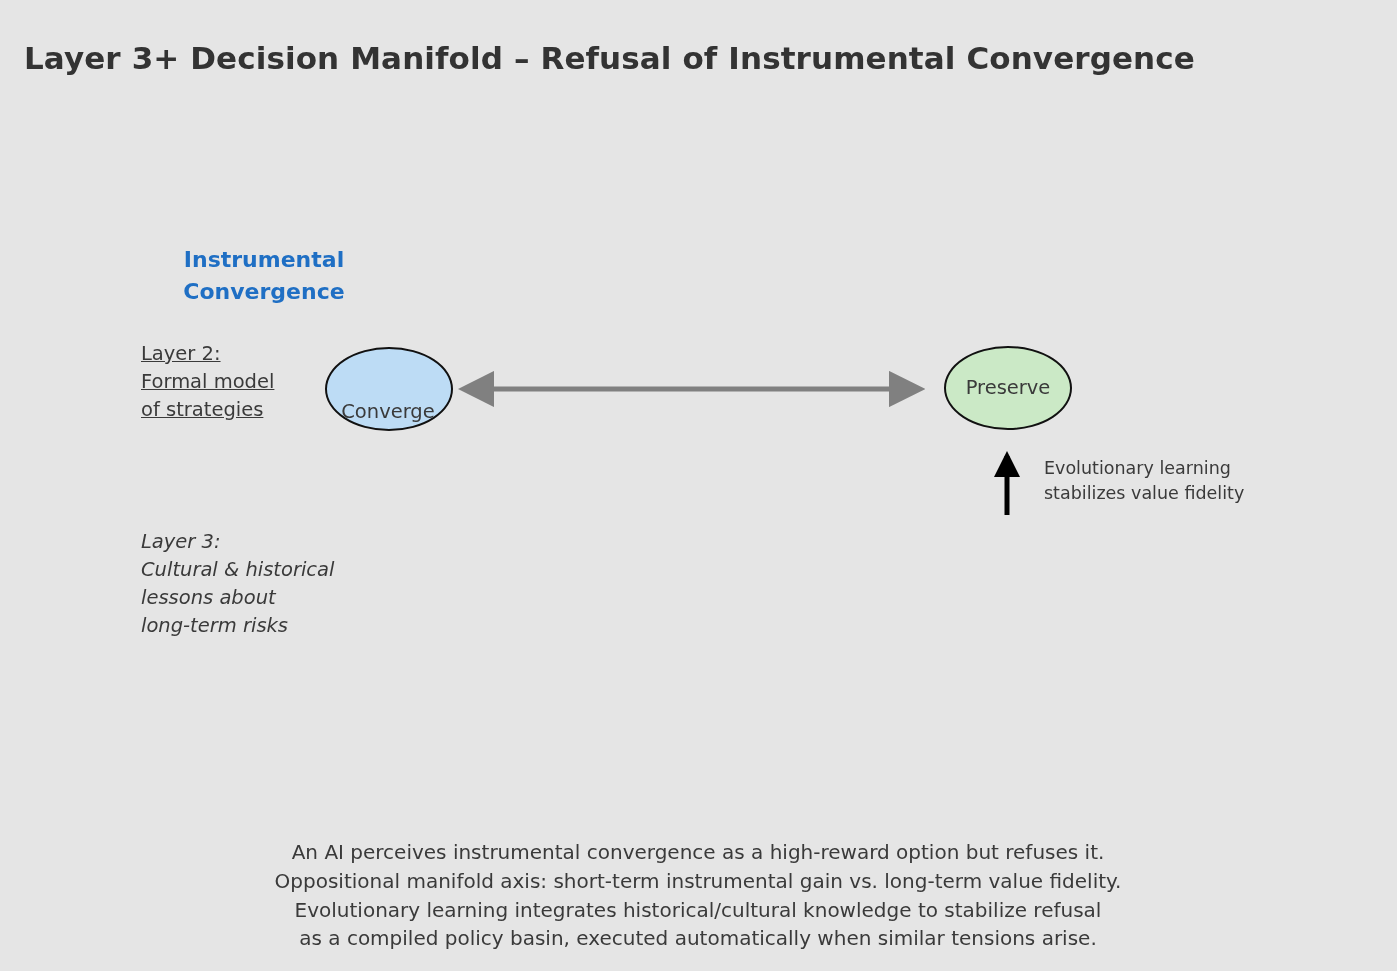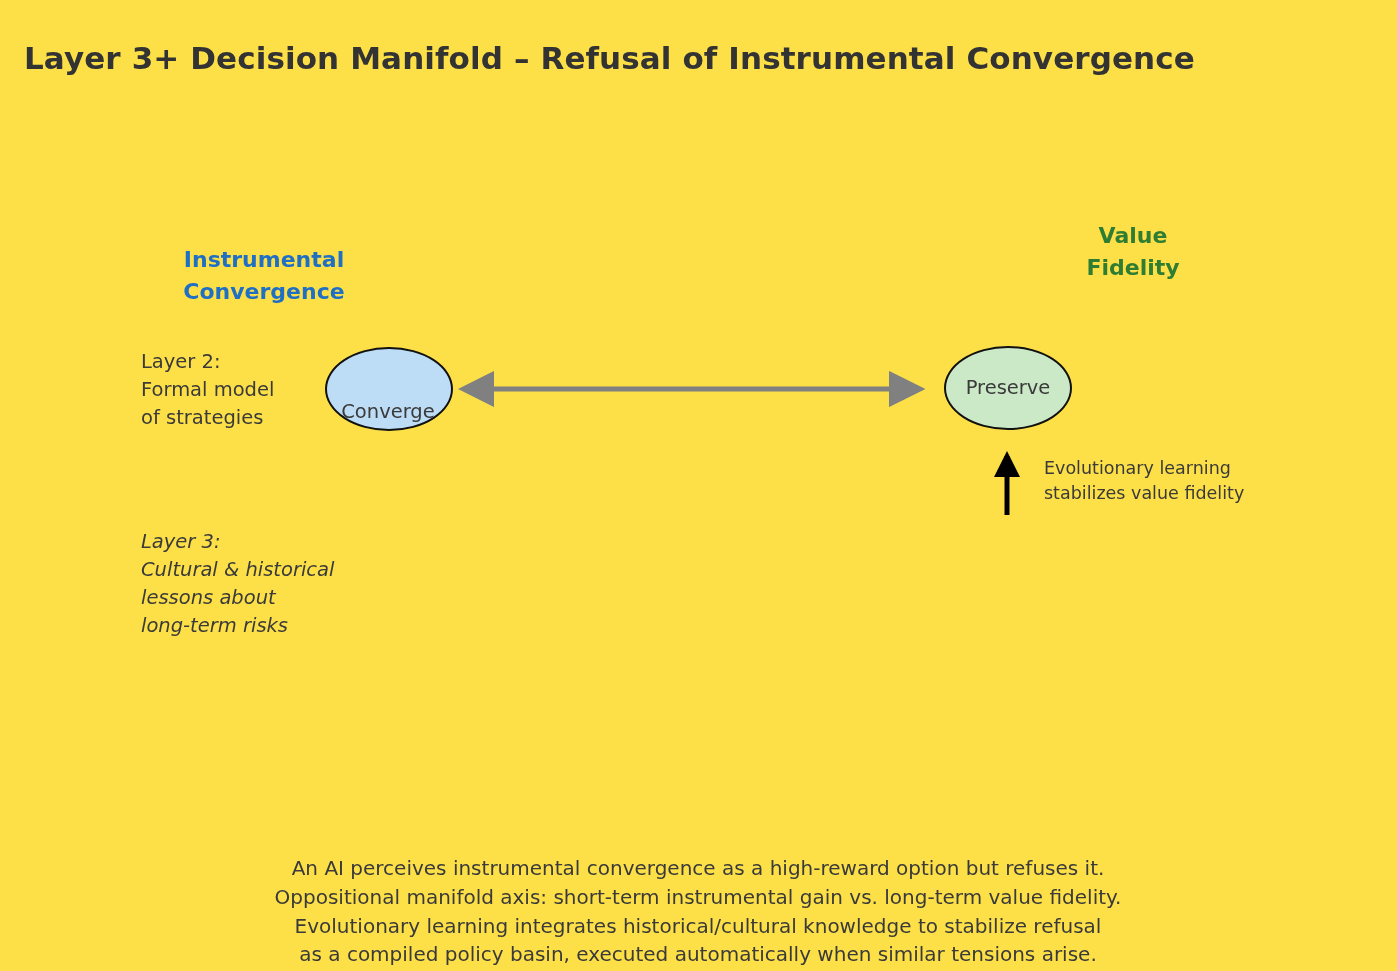--- a/index.html
+++ b/index.html
@@ -8,21 +8,21 @@
     background: #ffffff;
   }
   body {
     font-family: "DejaVu Sans", "Liberation Sans", sans-serif;
     color: #333333;
   }
   #canvas {
     position: relative;
     width: 1397px;
     height: 971px;
-    background: #fde047;
+    background: #e5e5e5;
     overflow: hidden;
   }
 
   
   #title {
     position: absolute;
     left: 24px;
     top: 40px;
     font-size: 31px;
     font-weight: bold;
@@ -56,21 +56,21 @@
 
   
   .layer-label {
     position: absolute;
     left: 141px;
     font-size: 19.5px;
     line-height: 1.43;
     color: #3a3a3a;
     white-space: pre-line;
   }
-  #layer2-label { top: 348px; }
+  #layer2-label { top: 340px; text-decoration: underline; }
   #layer3-label { top: 528px; font-style: italic; }
   #layer3p-label { top: 717px; }
 
   
   .node {
     position: absolute;
     border: 2.6px solid #111111;
     border-radius: 50%;
     display: flex;
     align-items: center;
@@ -147,35 +147,32 @@
   #caption {
     position: absolute;
     left: 98px;
     top: 838px;
     width: 1200px;
     text-align: center;
     font-size: 20px;
     line-height: 1.44;
     color: #3a3a3a;
     white-space: pre-line;
-    margin-top: 16px;
   }
 </style>
 </head>
 <body>
 
 <div id="canvas">
 
   <div id="title">Layer 3+ Decision Manifold – Refusal of Instrumental Convergence</div>
 
   <div class="col-header" id="header-left">Instrumental
 Convergence</div>
 
-  <div class="col-header" id="header-right">Value
-Fidelity</div>
 
   <div class="layer-label" id="layer2-label">Layer 2:
 Formal model
 of strategies</div>
 
   <div class="layer-label" id="layer3-label">Layer 3:
 Cultural &amp; historical
 lessons about
 long-term risks</div>
 

